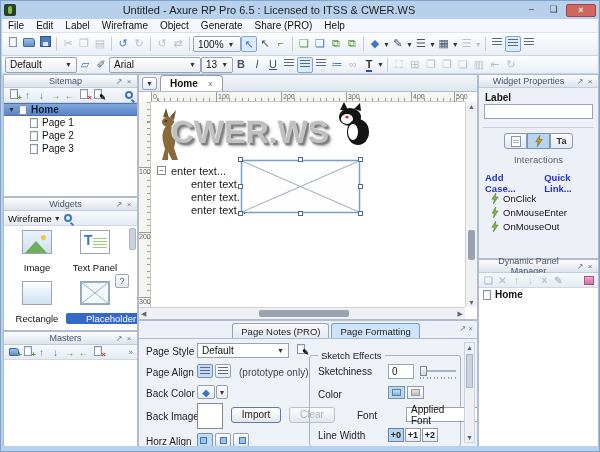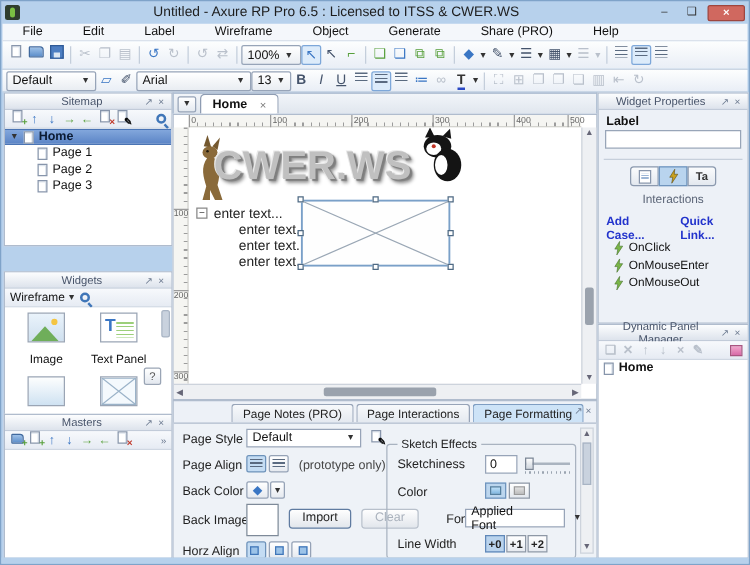--- a/index.html
+++ b/index.html
@@ -9,21 +9,21 @@
   
   .titlebar { position:absolute; top:0; left:0; right:0; height:18px; display:flex; align-items:center; padding:0 3px; gap:3px; }
   .appico { width:12px; height:12px; background:#2e3d2e; border-radius:2px; position:relative; flex:0 0 auto; }
   .appico::after { content:""; position:absolute; left:4px; top:2px; width:4px; height:8px; background:#7ac143; border-radius:2px; }
   .title { flex:1; text-align:center; font-size:11px; color:#1d1d1d; white-space:nowrap; overflow:hidden; }
   .winbtn { width:19px; height:13px; font-size:9px; line-height:11px; text-align:center; color:#333; flex:0 0 auto; }
   .winbtn.close { background:#d0685f; border:1px solid #9e453e; color:#fff; width:30px; border-radius:2px; font-weight:bold; }
 
   
   .menubar { position:absolute; top:18px; left:1px; right:1px; height:14px; background:#f4f7fb; border-bottom:1px solid #dbe2ec; display:flex; align-items:center; font-size:10px; color:#111; }
-  .menubar span { padding:0 16px; }
+  .menubar span { padding:0 6px; }
   .tbar { position:absolute; left:1px; right:1px; background:linear-gradient(#fdfefe,#e9eef6); border-bottom:1px solid #ccd6e3; display:flex; align-items:center; padding:0 3px; }
   .tb1 { top:32px; height:23px; }
   .tb2 { top:55px; height:18px; }
   .tbi { min-width:16px; height:16px; line-height:15px; text-align:center; font-size:11px; color:#44536b; }
   .tbi.gray, .gray { color:#b9c0cb !important; }
   .sep { width:1px; height:14px; background:#c4cedb; margin:0 3px; flex:0 0 auto; }
   .dd { height:16px; background:linear-gradient(#ffffff,#e9edf2); border:1px solid #97a4b8; border-radius:2px; font-size:10px; display:flex; align-items:center; padding:0 4px; gap:4px; color:#111; }
   .car { font-size:7px; color:#333; }
   .c-blue { color:#3a76c4; } .c-green { color:#58a03c; } .c-red { color:#c0392b; }
   .boxed { border:1px solid #7da7d9; background:#dcebfa; border-radius:2px; }
@@ -285,21 +285,21 @@
         <span class="pgico"></span>
         <span>Page 2</span>
       </div>
       <div class="trow ind">
         <span class="pgico"></span>
         <span>Page 3</span>
       </div>
     </div>
   </div>
 
-  <div class="panel" style="left:2px; top:196px; width:135px; height:134px;margin-top:20px;">
+  <div class="panel" style="left:2px; top:196px; width:135px; height:134px;">
     <div class="phead">
       <span class="pico"> </span>
       <span class="ptitle">Widgets</span>
       <span class="pico">↗</span>
       <span class="pico">×</span>
     </div>
     <div class="ptools">
       <span style="font-size:9.5px;color:#111;display:flex;align-items:center;gap:2px;">
         <span>Wireframe</span>
         <span class="car">▼</span>
@@ -448,23 +448,20 @@
       <span class="th"></span>
       <span class="rt">▶</span>
     </div>
   </div>
 
   <div class="ppanel">
     <div class="ptabs">
       <div class="ptab">
           <span>Page Notes (PRO)</span>
         </div>
-      <div class="ptab">
-          <span>Page Interactions</span>
-        </div>
       <div class="ptab active">
           <span>Page Formatting</span>
         </div>
     </div>
     <div class="pcorner">
       <span>↗</span>
       <span>×</span>
     </div>
 
     <div class="pbody">
@@ -521,21 +518,21 @@
 
         <span class="flabel" style="left:8px;top:33px;">Color</span>
         <span class="picbtn on" style="left:78px;top:30px;">
             <span class="minipic"></span>
           </span>
         <span class="picbtn" style="left:97px;top:30px;">
             <span class="minipic gray"></span>
           </span>
 
         <span class="flabel" style="left:8px;top:54px;margin-left:39px;">Font</span>
-        <div class="fselect" style="left:62px;top:51px;width:80px;gap:48px;">
+        <div class="fselect" style="left:96px;top:51px;width:80px;gap:48px;">
           <span>Applied Font</span>
           <span class="car">▼</span>
         </div>
 
         <span class="flabel" style="left:8px;top:74px;">Line Width</span>
         <span class="lw on" style="left:78px;top:72px;">+0</span>
         <span class="lw" style="left:95px;top:72px;">+1</span>
         <span class="lw" style="left:112px;top:72px;">+2</span>
       </div>
 

